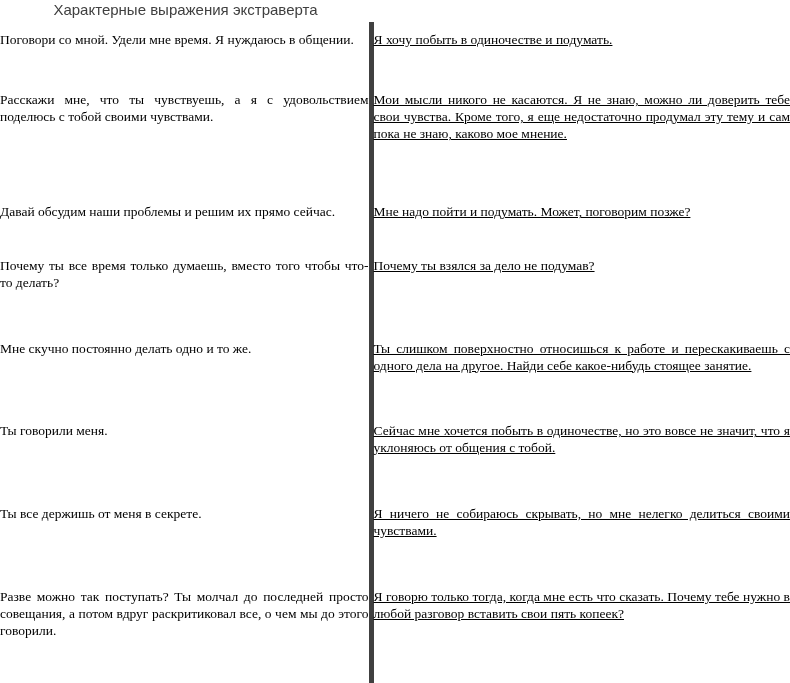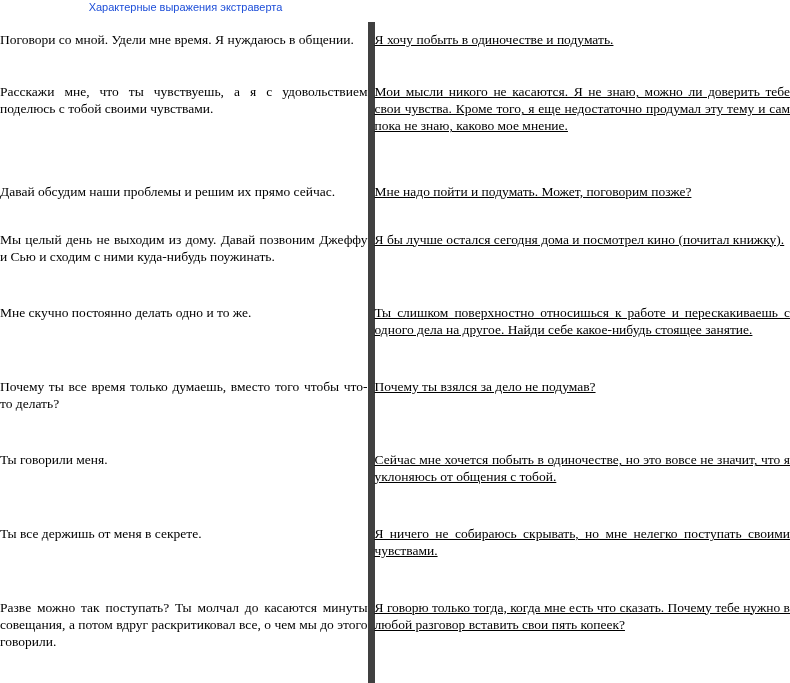--- a/index.html
+++ b/index.html
@@ -13,22 +13,22 @@
     width: 790px;
     height: 683px;
     overflow: hidden;
     background: #ffffff;
     font-family: "Liberation Serif", "DejaVu Serif", serif;
     color: #000000;
   }
   .headers {
     display: flex;
     font-family: "Liberation Sans", "DejaVu Sans", sans-serif;
-    font-size: 11px;
-    color: #1d4ed8;
+    font-size: 15px;
+    color: #404040;
     height: 22px;
     box-sizing: border-box;
     padding-top: 1px;
   }
   .headers .hcell {
     text-align: center;
     white-space: nowrap;
     overflow: hidden;
   }
   .hcell.h-left  { width: 371px; }
@@ -42,21 +42,21 @@
   }
   table.cmp td {
     vertical-align: top;
     font-size: 13.5px;
     line-height: 17px;
     text-align: justify;
     padding: 0 0 14px 0;
   }
   td.col-left {
     width: 371px;
-    border-right: 7px solid #404040;
+    border-right: 5px solid #404040;
     padding-left: 1px;
     padding-right: 9px;
     box-sizing: border-box;
   }
   td.col-right {
     width: 419px;
     padding-left: 9px;
     padding-right: 2px;
     box-sizing: border-box;
     text-decoration: underline;
@@ -81,39 +81,35 @@
       </tr>
       <tr>
         <td class="col-left">Расскажи мне, что ты чувствуешь, а я с удовольствием поделюсь с тобой своими чувствами.</td>
         <td class="col-right">Мои мысли никого не касаются. Я не знаю, можно ли доверить тебе свои чувства. Кроме того, я еще недостаточно продумал эту тему и сам пока не знаю, каково мое мнение.</td>
       </tr>
       <tr>
         <td class="col-left">Давай обсудим наши проблемы и решим их прямо сейчас.</td>
         <td class="col-right">Мне надо пойти и подумать. Может, поговорим позже?</td>
       </tr>
       <tr>
-        <td class="col-left">Мы целый день не выходим из дому. Давай позвоним Джеффу и Сью и сходим с ними куда-нибудь поужинать.</td>
-        <td class="col-right">Я бы лучше остался сегодня дома и посмотрел кино (почитал книжку).</td>
+        <td class="col-left">Почему ты все время только думаешь, вместо того чтобы что-то делать?</td>
+        <td class="col-right">Почему ты взялся за дело не подумав?</td>
       </tr>
       <tr>
         <td class="col-left">Мне скучно постоянно делать одно и то же.</td>
         <td class="col-right">Ты слишком поверхностно относишься к работе и перескакиваешь с одного дела на другое. Найди себе какое-нибудь стоящее занятие.</td>
-      </tr>
-      <tr>
-        <td class="col-left">Почему ты все время только думаешь, вместо того чтобы что-то делать?</td>
-        <td class="col-right">Почему ты взялся за дело не подумав?</td>
       </tr>
       <tr>
         <td class="col-left">Ты говорили меня.</td>
         <td class="col-right">Сейчас мне хочется побыть в одиночестве, но это вовсе не значит, что я уклоняюсь от общения с тобой.</td>
       </tr>
       <tr>
         <td class="col-left">Ты все держишь от меня в секрете.</td>
-        <td class="col-right">Я ничего не собираюсь скрывать, но мне нелегко поступать своими чувствами.</td>
+        <td class="col-right">Я ничего не собираюсь скрывать, но мне нелегко делиться своими чувствами.</td>
       </tr>
       <tr class="row-last">
-        <td class="col-left">Разве можно так поступать? Ты молчал до касаются минуты совещания, а потом вдруг раскритиковал все, о чем мы до этого говорили.</td>
+        <td class="col-left">Разве можно так поступать? Ты молчал до последней просто совещания, а потом вдруг раскритиковал все, о чем мы до этого говорили.</td>
         <td class="col-right">Я говорю только тогда, когда мне есть что сказать. Почему тебе нужно в любой разговор вставить свои пять копеек?</td>
       </tr>
     </tbody>
   </table>
 
 </div>
 
 </body></html>

